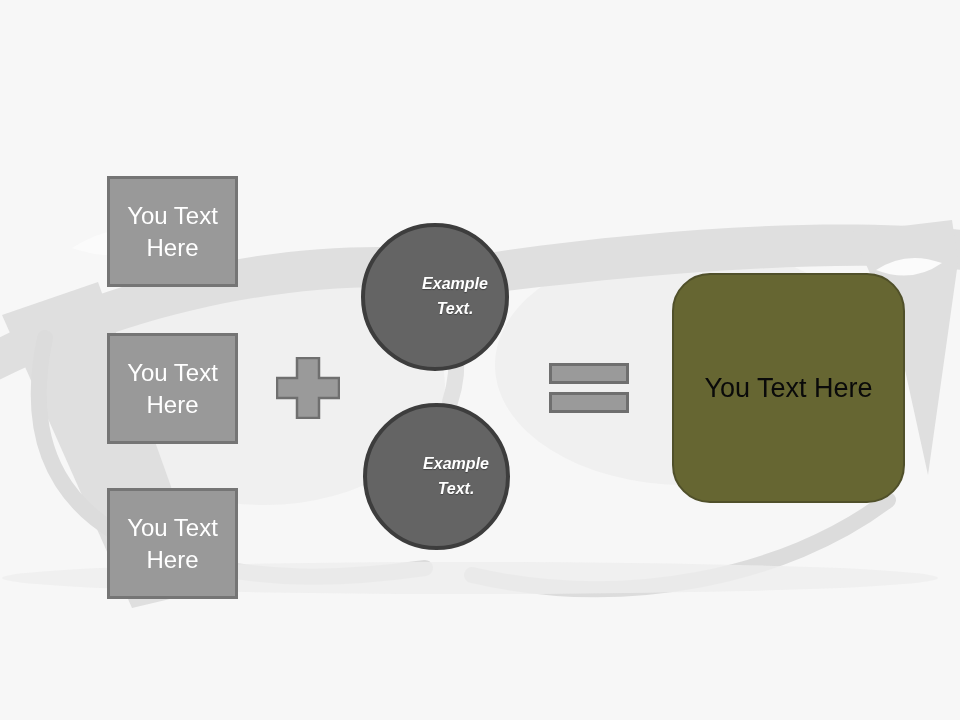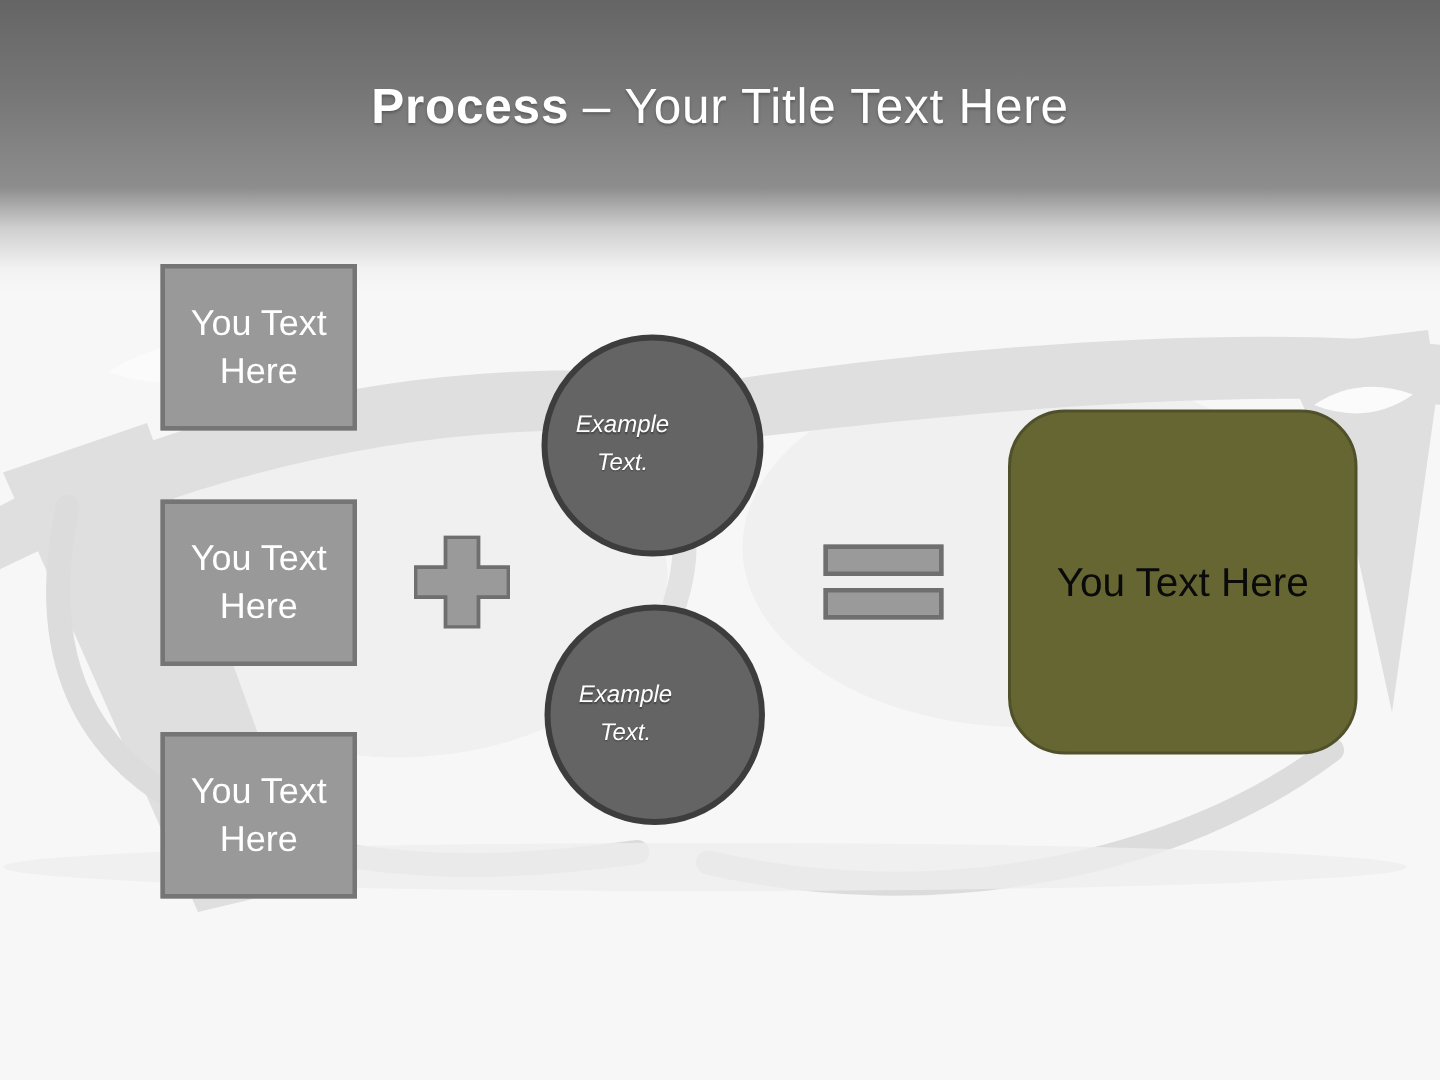--- a/index.html
+++ b/index.html
@@ -25,43 +25,40 @@
     background:#999999;border:3px solid #757575;
     display:flex;align-items:center;justify-content:center;text-align:center;
     color:#ffffff;font-size:24px;line-height:1.3;}
   .gbox.b1{top:176px;} .gbox.b2{top:333px;} .gbox.b3{top:488px;}
   .gbox span{padding:0 12px;}
 
   .plus{position:absolute;left:276px;top:357px;}
 
   .circle{position:absolute;width:148px;height:148px;box-sizing:border-box;border-radius:50%;
     background:#646464;border:4px solid #3d3d3d;
-    display:flex;align-items:center;justify-content:flex-start;text-align:center;
-    color:#ffffff;font-size:16px;font-weight:400;font-style:italic;line-height:1.55;}
+    display:flex;align-items:center;justify-content:flex-end;text-align:center;
+    color:#ffffff;font-size:16px;font-weight:700;font-style:italic;line-height:1.55;}
   .circle.c1{left:361px;top:223px;}
   .circle.c2{left:363px;top:403px;width:147px;height:147px;}
   .circle span{width:100px;text-shadow:0 1px 1px rgba(0,0,0,.35);}
 
   .equals{position:absolute;left:549px;top:363px;width:80px;}
   .equals .bar{width:80px;height:21px;box-sizing:border-box;background:#9a9a9a;border:3px solid #6f6f6f;}
   .equals .bar + .bar{margin-top:8px;}
 
   .result{position:absolute;left:672px;top:273px;width:233px;height:230px;box-sizing:border-box;
     background:#666632;border:2px solid #50502a;border-radius:38px;
     display:flex;align-items:center;justify-content:center;text-align:center;
     color:#0a0a0a;font-size:27px;}
 </style>
 </head>
 <body>
 
 <div class="slide">
 
-  <div class="header">
-    <h1 class="title"><span class="bold">Process</span><span class="dash">–</span><span>Your Title Text Here</span></h1>
-  </div>
 
   <svg class="watermark" viewBox="0 0 960 460" aria-hidden="true">
     <ellipse cx="265" cy="215" rx="180" ry="120" fill="#f0f0f0"></ellipse>
     <ellipse cx="685" cy="195" rx="190" ry="120" fill="#f0f0f0"></ellipse>
     <path d="M-5,170 C140,92 330,62 480,84 C640,60 830,46 962,60 L962,100 C830,88 645,104 482,124 C335,102 155,132 -5,212 Z" fill="#dfdfdf"></path>
     <path d="M2,145 L98,112 L208,420 L132,438 Z" fill="#dfdfdf"></path>
     <path d="M852,62 L952,50 L958,92 L928,305 L898,168 Z" fill="#dfdfdf"></path>
     <path d="M432,120 C458,160 462,195 450,232" stroke="#e2e2e2" stroke-width="16" fill="none" stroke-linecap="round"></path>
     <path d="M45,168 C22,278 62,352 172,388 C262,412 340,410 425,398" stroke="#dcdcdc" stroke-width="16" fill="none" stroke-linecap="round"></path>
     <path d="M472,405 C622,440 785,408 888,330" stroke="#dcdcdc" stroke-width="16" fill="none" stroke-linecap="round"></path>

